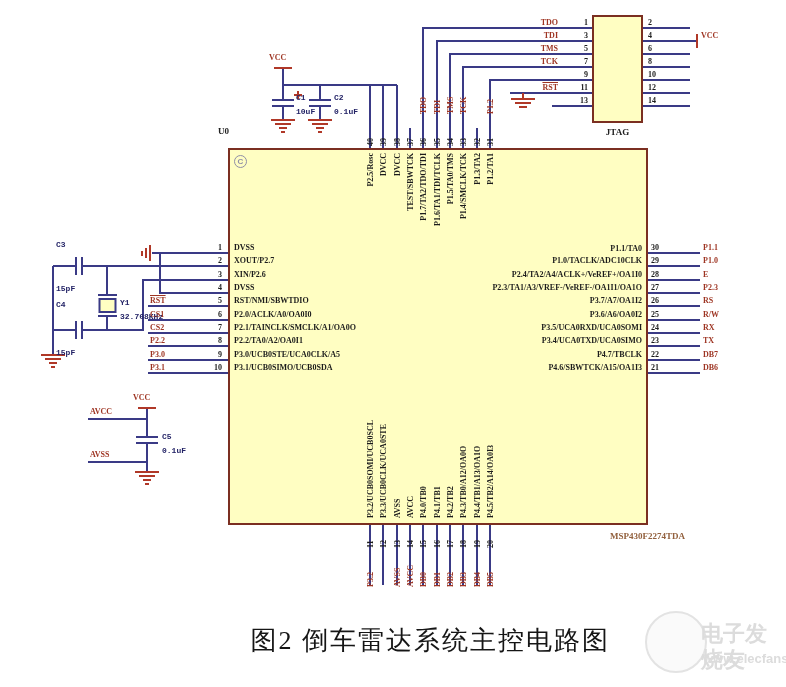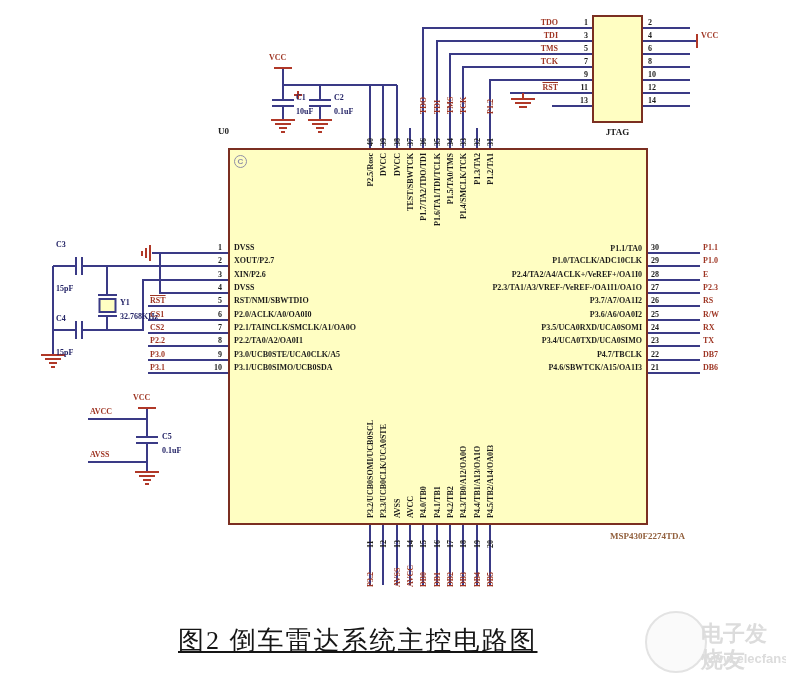--- a/index.html
+++ b/index.html
@@ -6,35 +6,35 @@
   .canvas{position:relative;width:786px;height:687px;background:#ffffff;overflow:hidden;
           font-family:"Liberation Serif","DejaVu Serif",serif;}
   .ic{position:absolute;left:228px;top:148px;width:420px;height:377px;
       background:#fffec2;border:2px solid #7b2f21;box-sizing:border-box;z-index:0;}
   .jtagbox{position:absolute;left:592px;top:15px;width:51px;height:108px;
       background:#fffec2;border:2px solid #7b2f21;box-sizing:border-box;z-index:0;}
   svg.wires{position:absolute;left:0;top:0;z-index:1;}
   .t{position:absolute;font:bold 8px/9px "Liberation Serif","DejaVu Serif",serif;
      color:#1c1c1c;white-space:nowrap;z-index:3;}
   .net{color:#9e3523;}
-  .comp{color:#232366;}
+  .comp{color:#232366;font-family:Liberation Mono, monospace;}
   .pwr{color:#9e3523;}
   .rot{transform:rotate(-90deg);transform-origin:0 0;}
   .r{text-align:right;}
   .ovl{text-decoration:overline;}
   .cmark{position:absolute;left:234px;top:155px;width:11px;height:11px;border:1px solid #8f8fa6;
      border-radius:50%;color:#8f8fa6;font:bold 8px/11px "Liberation Sans",sans-serif;
      text-align:center;z-index:3;}
   .partnum{position:absolute;left:540px;top:531px;width:145px;text-align:right;
      font:bold 9px/10px "Liberation Serif",serif;color:#92603d;z-index:3;}
   .u0{position:absolute;left:218px;top:126px;font:bold 9px/10px "Liberation Serif",serif;color:#222;z-index:3;}
   .jtaglbl{position:absolute;left:592px;top:127px;width:51px;text-align:center;
      font:bold 9px/10px "Liberation Serif",serif;color:#222;z-index:3;}
-  .caption{position:absolute;left:178px;top:624px;width:432px;text-align:left;
-     font:26px/34px "Liberation Serif","DejaVu Serif",serif;color:#151515;letter-spacing:2px;z-index:3;text-decoration:underline;}
+  .caption{position:absolute;left:178px;top:624px;width:432px;text-align:right;
+     font:26px/34px "Liberation Serif","DejaVu Serif",serif;color:#151515;letter-spacing:2px;z-index:3;}
   .wmcircle{position:absolute;left:645px;top:611px;width:62px;height:62px;border:2px solid #e3e3e3;
      border-radius:50%;background:rgba(246,246,246,.55);box-sizing:border-box;z-index:2;}
   .wmsite{position:absolute;left:599px;top:631px;font:bold 20px/24px "DejaVu Sans Mono",monospace;
      color:#0a0a0a;z-index:3;letter-spacing:1px;}
   .wmbrand{position:absolute;left:701px;top:621px;font:bold 22px/26px "Liberation Serif",serif;
      color:#dcdcdc;z-index:3;}
   .wmurl{position:absolute;left:703px;top:651px;font:bold 13px/15px "Liberation Sans",sans-serif;
      color:#dcdcdc;z-index:3;}
 </style>
 </head>
@@ -85,21 +85,21 @@
   <span class="t pwr" style="left:133px;top:393px">VCC</span>
   <span class="t pwr" style="left:90px;top:407px">AVCC</span>
   <span class="t pwr" style="left:90px;top:450px">AVSS</span>
 
   <span class="t comp" style="left:296px;top:93px">C1</span>
   <span class="t comp" style="left:296px;top:107px">10uF</span>
   <span class="t comp" style="left:334px;top:93px">C2</span>
   <span class="t comp" style="left:334px;top:107px">0.1uF</span>
   <span class="t comp" style="left:56px;top:240px">C3</span>
   <span class="t comp" style="left:56px;top:284px">15pF</span>
-  <span class="t comp" style="left:56px;top:314px">C4</span>
+  <span class="t comp" style="left:56px;top:300px">C4</span>
   <span class="t comp" style="left:56px;top:348px">15pF</span>
   <span class="t comp" style="left:120px;top:298px">Y1</span>
   <span class="t comp" style="left:120px;top:312px">32.768KHz</span>
   <span class="t comp" style="left:162px;top:432px">C5</span>
   <span class="t comp" style="left:162px;top:446px">0.1uF</span>
 
   <div class="wmcircle"></div>
   <span class="wmbrand">电子发烧友</span>
   <span class="wmurl">www.elecfans.com</span>
 

